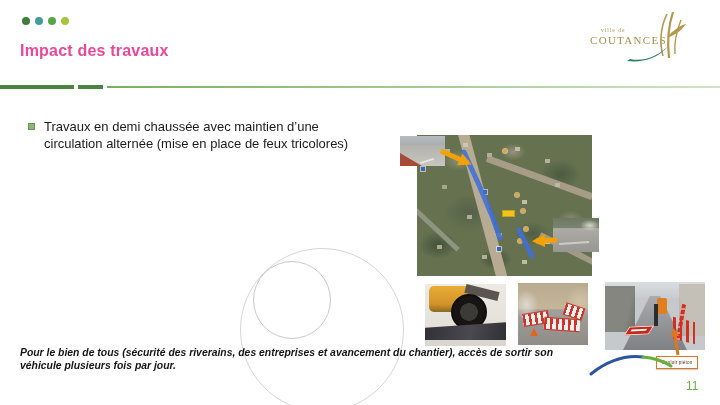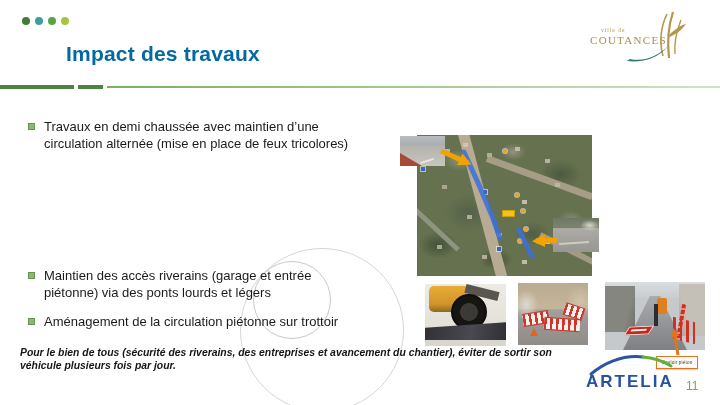--- a/index.html
+++ b/index.html
@@ -1,21 +1,21 @@
 <!DOCTYPE html>
 <html><head>
 <meta charset="utf-8">
 <style>
   html,body{margin:0;padding:0;}
   body{width:720px;height:405px;font-family:"Liberation Sans",sans-serif;background:#fff;}
   .slide{position:relative;width:720px;height:405px;background:#fff;overflow:hidden;}
 
   
   .dot{position:absolute;top:17px;width:8px;height:8px;border-radius:50%;}
-  .title{position:absolute;left:20px;top:42px;font-size:21px;font-weight:700;color:#0369a1;letter-spacing:.2px;margin-left:46px;}
+  .title{position:absolute;left:20px;top:42px;font-size:16px;font-weight:700;color:#ec4899;letter-spacing:.2px;}
   .div-a{position:absolute;left:0;top:85px;width:74px;height:4px;background:#4a8440;}
   .div-b{position:absolute;left:78px;top:85px;width:25px;height:4px;background:#4a8440;}
   .div-c{position:absolute;left:107px;top:86px;width:613px;height:2px;background:linear-gradient(to right,#79b061,#cfe4c4);}
 
   
   .circle{position:absolute;border-radius:50%;background:transparent;}
   .circle-small{left:253px;top:261px;width:76px;height:76px;border:1px solid #c9c9c9;}
   .circle-big{left:240px;top:248px;width:162px;height:162px;border:1px solid #d6d6d6;}
 
   
@@ -145,32 +145,22 @@
   </svg>
 
 
   <ul class="bullets bullets-top">
     <li>
       <span class="bullet-marker"></span>
       <span>Travaux en demi chaussée avec maintien d’une circulation alternée (mise en place de feux tricolores)</span>
     </li>
   </ul>
 
-  <ul class="bullets bullets-bottom">
-    <li>
-      <span class="bullet-marker"></span>
-      <span>Maintien des accès riverains (garage et entrée piétonne) via des ponts lourds et légers</span>
-    </li>
-    <li>
-      <span class="bullet-marker"></span>
-      <span>Aménagement de la circulation piétonne sur trottoir</span>
-    </li>
-  </ul>
-
-  <div class="footer-note">Pour le bien de tous (sécurité des riverains, des entreprises et avancement du chantier), éviter de sortir son véhicule plusieurs fois par jour.</div>
+
+  <div class="footer-note">Pour le bien de tous (sécurité des riverains, des entreprises et avancement du chantier), accès de sortir son véhicule plusieurs fois par jour.</div>
 
   <div class="map">
     <div class="map-road-main"></div>
     <div class="map-road-branch"></div>
     <div class="map-road-branch2"></div>
     <div class="map-road-left"></div>
     <div class="map-houses"></div>
     <div class="map-pin" style="left:86px;top:14px"></div>
     <div class="map-pin" style="left:98px;top:58px"></div>
     <div class="map-pin" style="left:104px;top:74px"></div>
@@ -207,21 +197,20 @@
     <div class="s3-road"></div>
     <div class="s3-redline"></div>
     <div class="s3-redbars"></div>
     <div class="s3-sign"></div>
     <div class="s3-digger"></div>
     <div class="s3-person"></div>
   </div>
 
   <div class="callout-box">Couloir piéton</div>
 
-  <div class="artelia-text">ARTELIA</div>
   <div class="page-number">11</div>
 
   <svg class="svg-overlay" viewBox="0 0 720 405">
     <defs>
       <marker id="ah-y" markerUnits="userSpaceOnUse" markerWidth="13" markerHeight="13" refX="9" refY="6.5" orient="auto">
         <path d="M0,0 L13,6.5 L0,13 Z" fill="#f2a202"></path>
       </marker>
       <marker id="ah-o" markerUnits="userSpaceOnUse" markerWidth="9" markerHeight="9" refX="6" refY="4.5" orient="auto">
         <path d="M0,0 L9,4.5 L0,9 Z" fill="#e0751f"></path>
       </marker>

